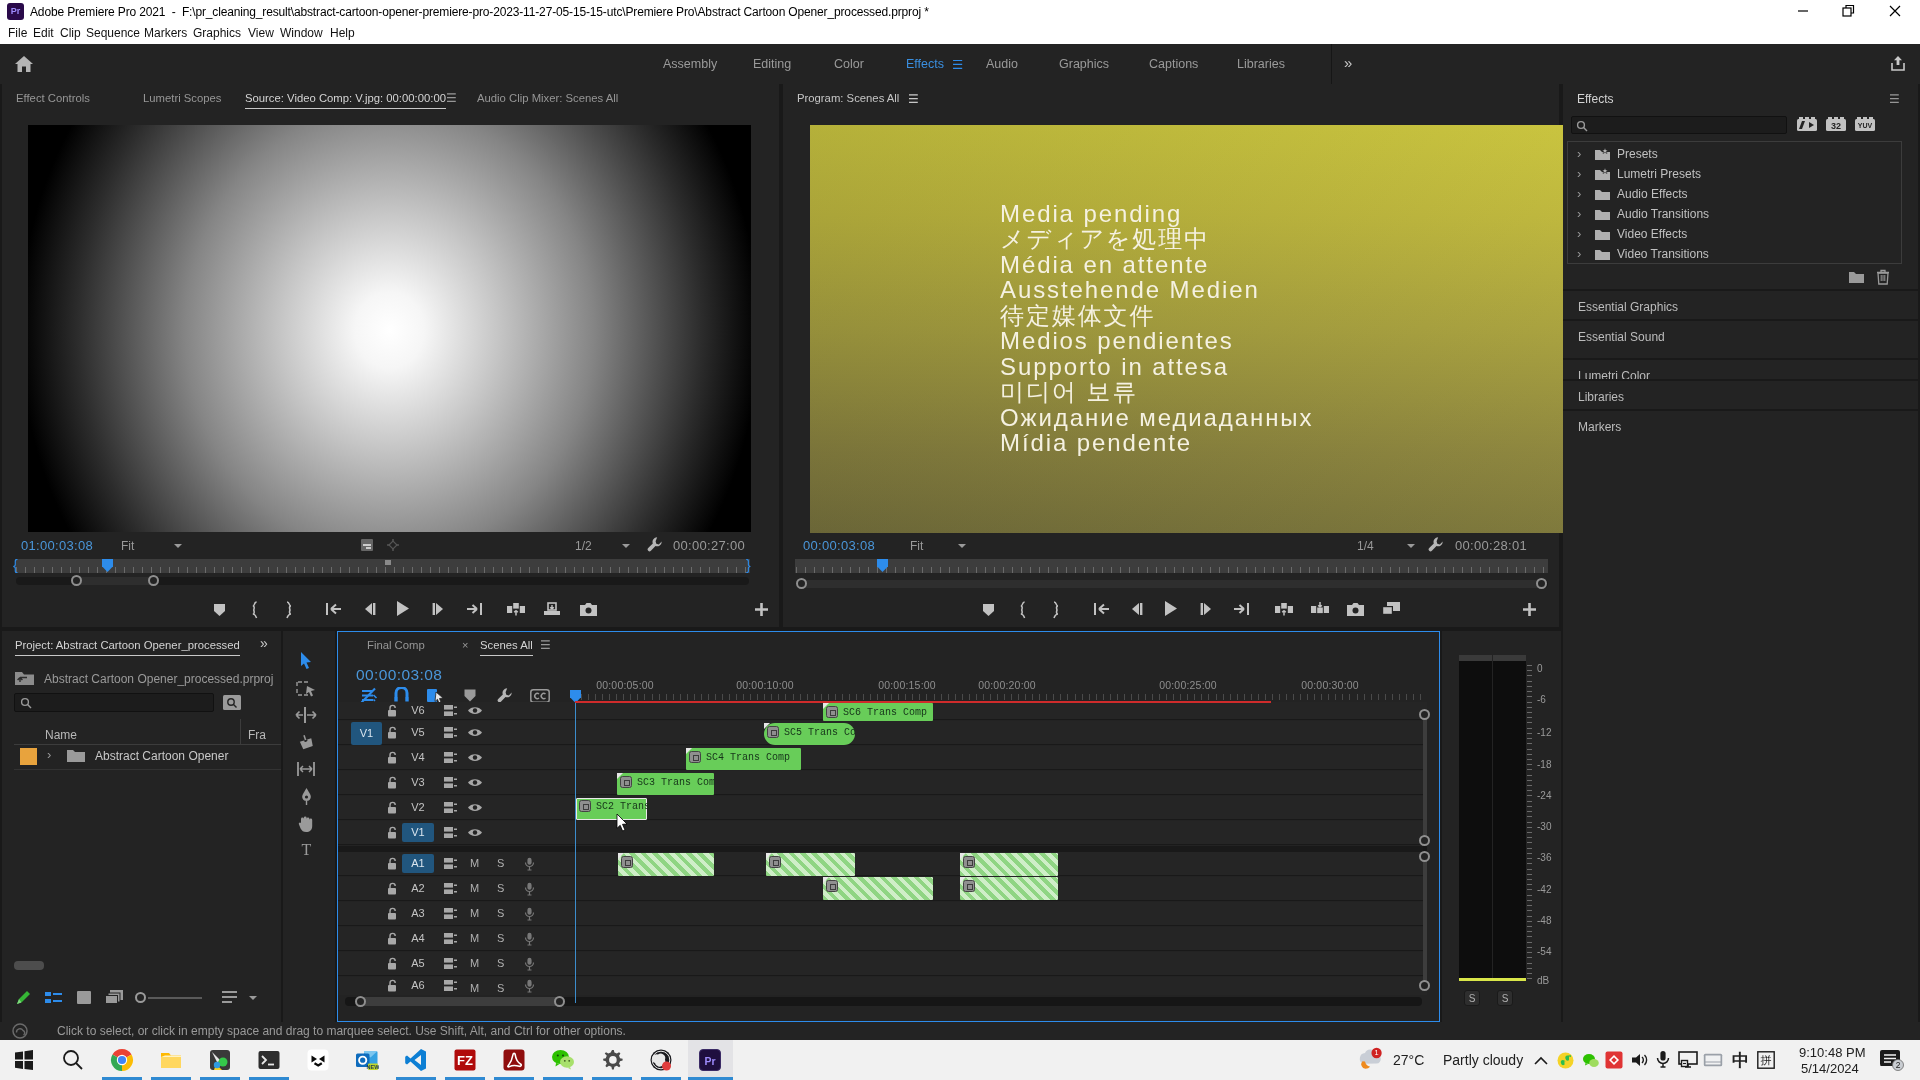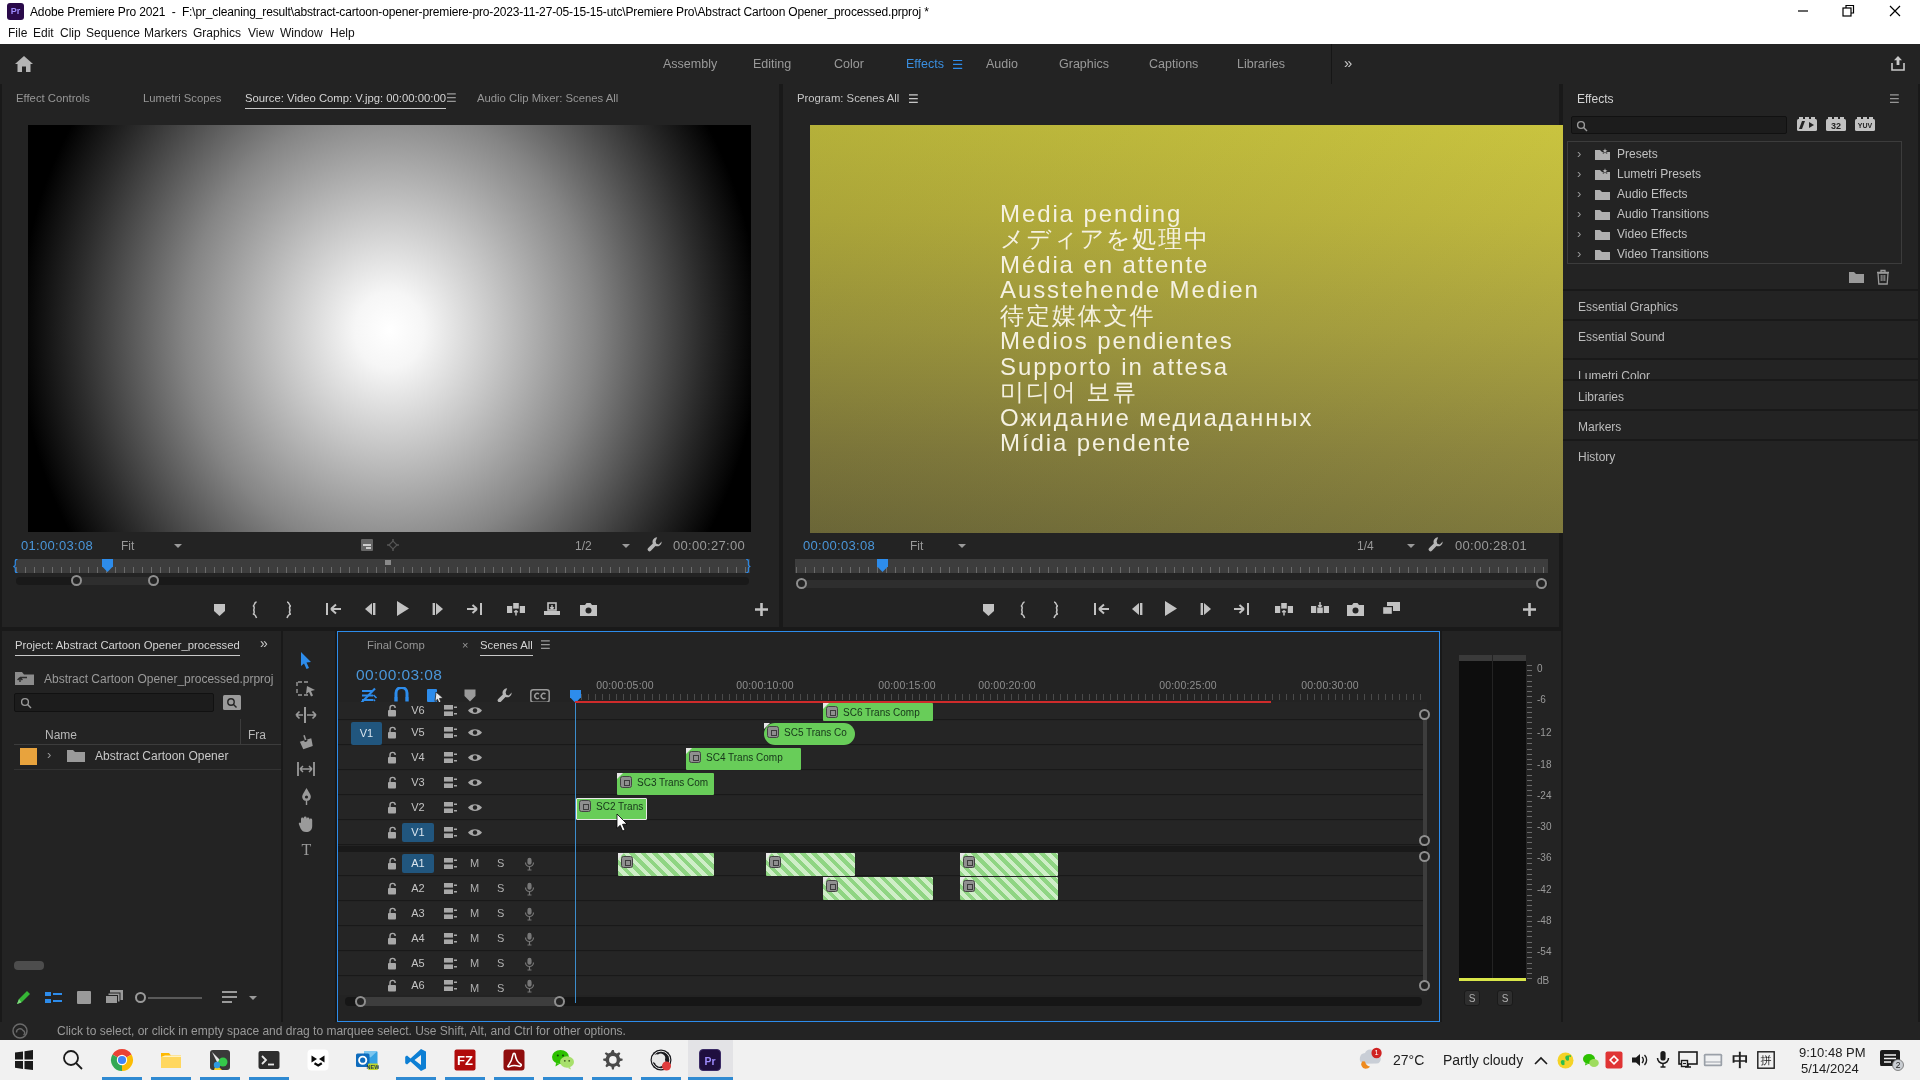--- a/index.html
+++ b/index.html
@@ -49,21 +49,21 @@
 .inoutbrace { position:absolute; color:#2d8ceb; font-size:14px; }
 
 
 #timeline { position:absolute; left:337px; top:631px; width:1103px; height:391px; background:#232323; }
 .tlborder { position:absolute; left:0; top:0; width:1103px; height:391px; border:1px solid #2d8ceb; z-index:60; pointer-events:none; }
 .trow { position:absolute; left:0; width:1090px; background:#252525; border-bottom:1px solid #191919; }
 .tname { position:absolute; left:65px; width:32px; top:3px; height:19px; font-size:11px; color:#c4c4c4; text-align:center; line-height:19px; border-radius:2px; }
 .tname.on { background:#21567e; color:#dbe6ef; }
 .srcpatch { position:absolute; left:14px; width:31px; top:1px; height:23px; font-size:11px; color:#dbe6ef; text-align:center; line-height:23px; background:#21567e; border-radius:2px; }
 .clip { position:absolute; background:#68cd59; border-radius:1px; font-size:10px; color:#16341a; z-index:10; }
-.cliplbl { position:absolute; left:20px; top:4px; white-space:nowrap; overflow:hidden; }
+.cliplbl { position:absolute; left:20px; top:4px; white-space:nowrap; overflow:hidden;font-family:Liberation Mono, monospace; }
 .fxbadge { position:absolute; left:3px; top:3px; width:12px; height:12px; background:#8f8f8f; border:1px solid #444; border-radius:2.5px; }
 .fxbadge:after { content:""; position:absolute; left:2.5px; top:2.5px; width:4.5px; height:4.5px; border:1.5px solid #3c3c3c; }
 .notch { position:absolute; left:0; top:0; width:0; height:0; border-left:6px solid #e8e8e8; border-bottom:6px solid transparent; z-index:11; }
 .aclip { position:absolute; border-radius:1px; z-index:10;
   background:repeating-linear-gradient(45deg, #8fd583 0 4px, #cfeec8 4px 8px); }
 .mS { position:absolute; font-size:11px; color:#b0b0b0; }
 .rlbl { position:absolute; top:48px; font-size:10.5px; color:#8e8e8e; transform:translateX(-50%); letter-spacing:0.2px; }
 
 
 .mlbl { position:absolute; left:95px; font-size:10px; color:#9a9a9a; }
@@ -410,23 +410,20 @@
         <span>Essential Graphics</span>
       </div>
   <div class="cph" style="top:274px;">
         <span>Lumetri Color</span>
       </div>
   <div class="cph" style="top:295px;">
         <span>Libraries</span>
       </div>
   <div class="cph" style="top:325px;">
         <span>Markers</span>
-      </div>
-  <div class="cph" style="top:355px;">
-        <span>History</span>
       </div>
 </div>
 
 <div class="panel" id="projpanel" style="left:2px; top:631px; width:279px; height:391px;">
   <div class="ptab active" style="left:13px;">Project: Abstract Cartoon Opener_processed</div>
   <div style="position:absolute;left:258px;top:4px;font-size:14px;color:#c9c9c9;">»</div>
 
   <svg class="svgi" style="left:12px;top:39px;" width="21" height="16" viewBox="0 0 21 16">
         <path d="M1 2 H8 L10 4.5 H20 V15 H1 Z" fill="#8c8c8c"></path>
         <path d="M6 12 V7.5 M6 7.5 l-2.4 2.4 M6 7.5 l2.4 2.4 M6 7.5 h7" stroke="#2b2b2b" stroke-width="1.4" fill="none"></path>

